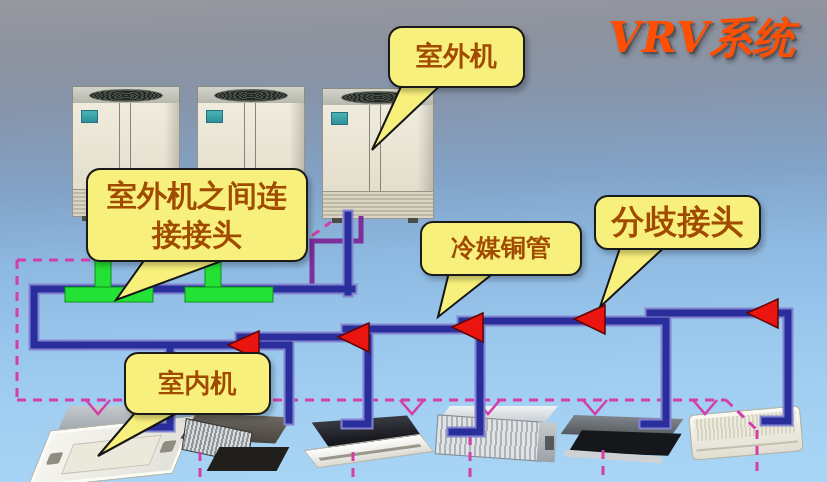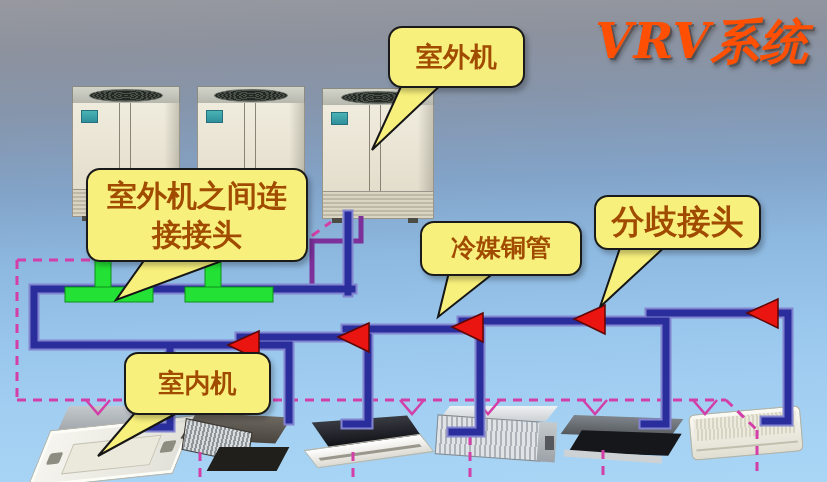--- a/index.html
+++ b/index.html
@@ -7,34 +7,34 @@
     position:relative;width:827px;height:482px;overflow:hidden;
     font-family:"DejaVu Sans",sans-serif;
     background:linear-gradient(178deg,
       #97999f 0%, #8d929e 10%, #8695ab 22%, #82a3c8 38%,
       #8db8e0 52%, #99c6ec 68%, #a3d0f2 84%, #a9d6f5 100%);
   }
   
   .title{
     position:absolute;left:586px;top:10px;width:232px;z-index:6;
     font-family:"DejaVu Serif",serif;font-style:italic;font-weight:bold;
-    font-size:48px;letter-spacing:1px;color:#ff4f02;text-align:center;
+    font-size:42px;letter-spacing:1px;color:#ff4f02;text-align:center;
     text-shadow:2px 2px 0 rgba(70,55,50,.5),3px 4px 4px rgba(0,0,0,.35);
   }
   
   .callout{
     position:absolute;z-index:6;background:#f8f07c;
     border:2px solid #1a1a1a;border-radius:14px;
     color:#a04b00;font-weight:bold;text-align:center;
     display:flex;flex-direction:column;align-items:center;justify-content:center;
-    box-shadow:3px 4px 5px rgba(0,0,0,.25);line-height:1.3;
+    box-shadow:3px 4px 5px rgba(0,0,0,.25);line-height:1.3;font-family:Liberation Serif, serif;
   }
   .c1{left:388px;top:26px;width:133px;height:58px;font-size:27px;}
   .c2{left:86px;top:168px;width:218px;height:90px;font-size:30px;}
-  .c3{left:420px;top:221px;width:158px;height:51px;font-size:25px;}
+  .c3{left:420px;top:221px;width:158px;height:51px;font-size:25px;border-radius:13px;}
   .c4{left:594px;top:195px;width:163px;height:51px;font-size:33px;}
   .c5{left:104px;top:352px;width:143px;height:59px;font-size:26px;margin-left:20px;}
   
   .ou{position:absolute;width:108px;height:130px;z-index:1;}
   .ou::after{content:"";position:absolute;bottom:-5px;left:10px;width:10px;height:5px;
     background:#4c4c44;box-shadow:76px 0 0 #4c4c44;}
   .ou-top{height:16px;background:linear-gradient(#d2d3c9,#b6b7ad);
     border:1px solid #8a8a80;border-bottom:none;}
   .ou-fan{width:72px;height:11px;margin:2px auto 0;border-radius:50%;
     border:1px solid #666c63;

